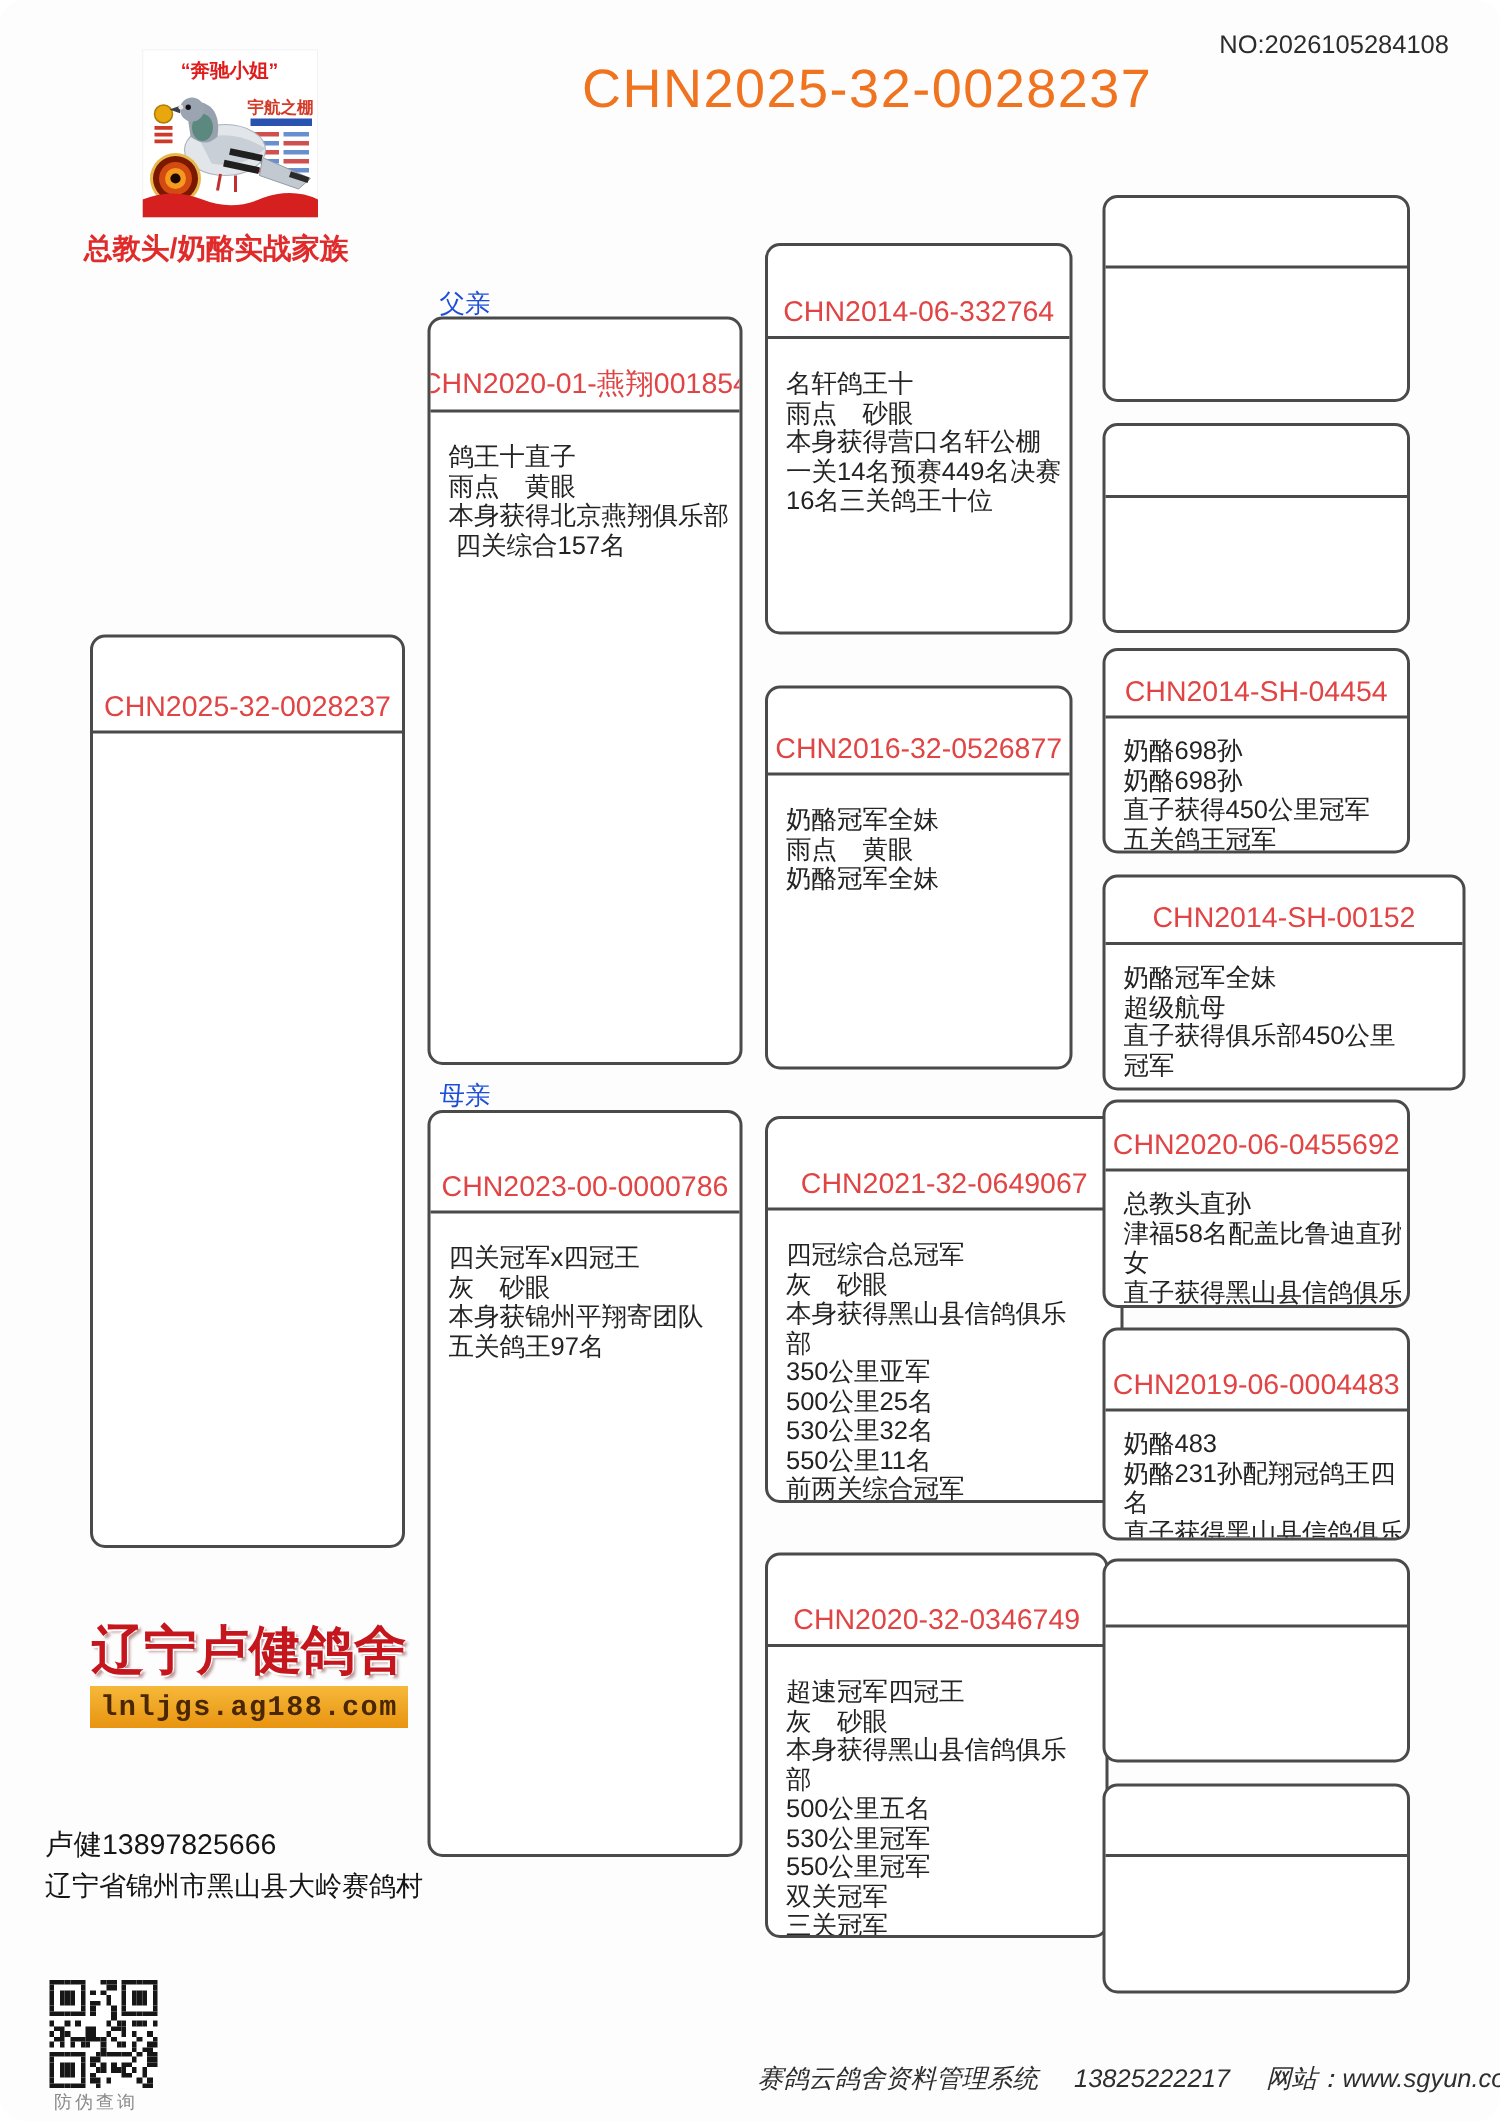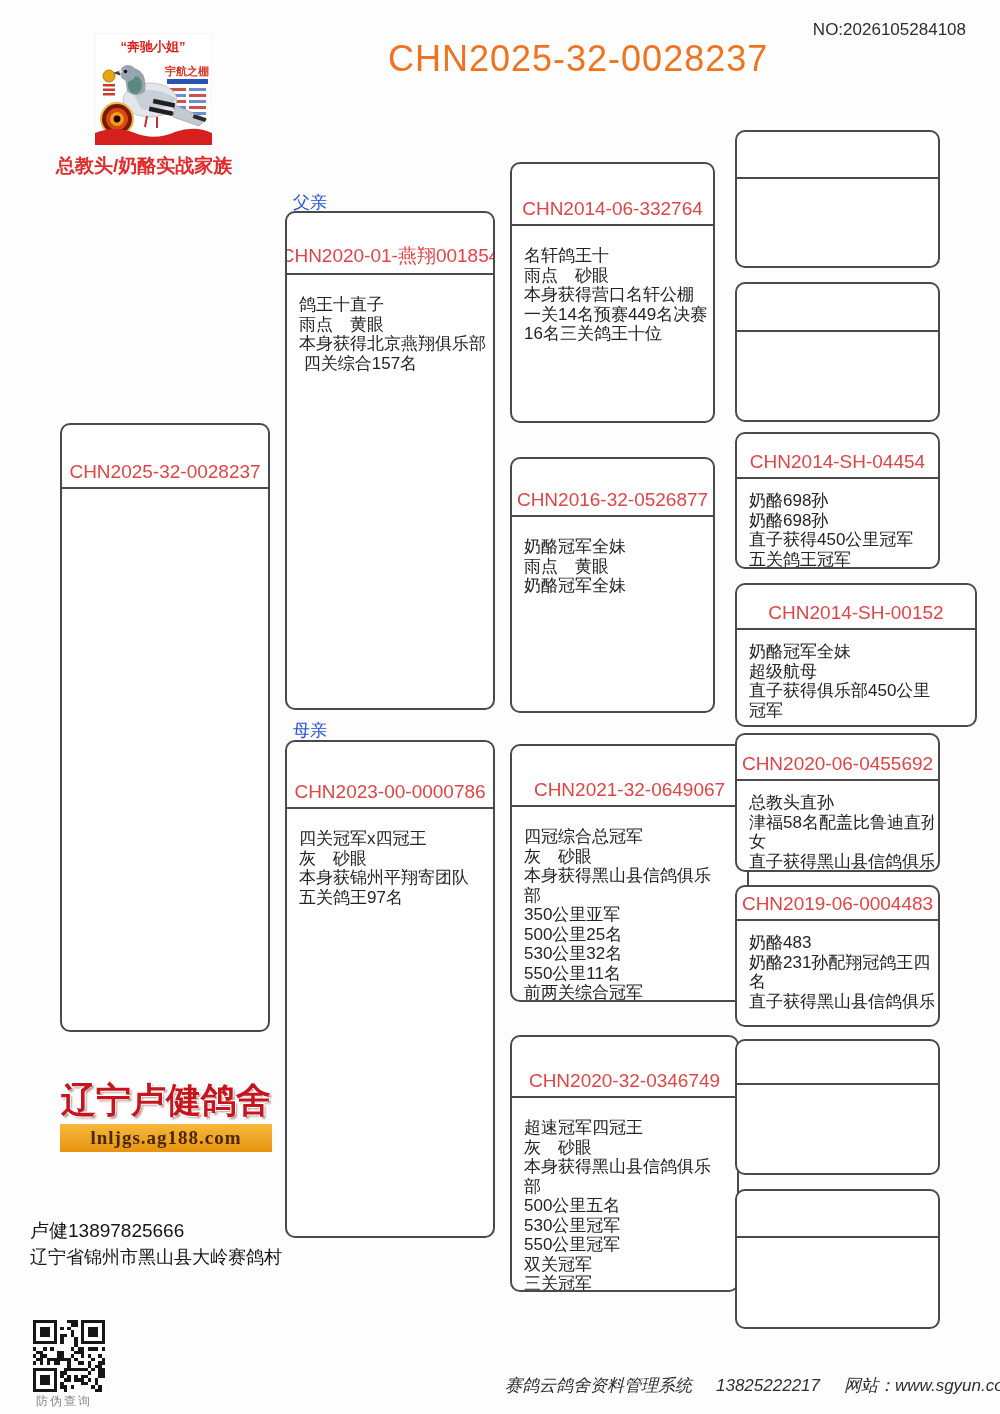--- a/index.html
+++ b/index.html
@@ -19,21 +19,21 @@
   .cert-no{position:absolute;top:20px;right:34px;font-size:17px;color:#2c2c2c;}
   .main-title{position:absolute;top:38px;left:388px;font-size:36px;color:#f0731f;
         font-weight:500;letter-spacing:1px;white-space:nowrap;}
   .family-slogan{position:absolute;top:153px;left:56px;font-size:19px;font-weight:bold;color:#e12b2b;white-space:nowrap;}
   
   .loft-logo{position:absolute;left:60px;top:1080px;width:212px;text-align:center;}
   .loft-name{font-size:35px;font-weight:bold;color:#c5161d;line-height:42px;white-space:nowrap;
         font-family:"Liberation Serif",serif;
         text-shadow:-1px -1px 0 #fff,1px -1px 0 #fff,-1px 1px 0 #fff,2px 2px 2px #b99;}
   .loft-url{margin-top:2px;background:linear-gradient(#f6b83a,#e89410);color:#4a2700;
-        font-family:Liberation Serif, serif;font-weight:bold;font-size:19px;
+        font-family:Liberation Mono, monospace;font-weight:bold;font-size:19px;
         padding:3px 0;letter-spacing:1px;white-space:nowrap;}
   .loft-contact{position:absolute;left:30px;top:1217px;font-size:19px;color:#151515;line-height:27px;white-space:pre;}
   .loft-address{position:absolute;left:30px;top:1244px;font-size:18px;color:#151515;line-height:27px;white-space:pre;}
   
   .qr{position:absolute;left:33px;top:1320px;width:72px;height:72px;display:grid;background:#fff;}
   .qr div{width:100%;height:100%;}
   .qr .qon{background:#161616;}
   .qr-label{position:absolute;left:36px;top:1393px;font-size:12px;color:#8a8a8a;letter-spacing:2px;}
   
   .footer{position:absolute;left:505px;top:1374px;font-size:17px;color:#2e2e2e;white-space:nowrap;}
@@ -209,21 +209,21 @@
   <div class="pbox" style="left:735px;top:733px;width:205px;height:139px;">
     <div class="pbox-header" style="height:46px;">CHN2020-06-0455692</div>
     <div class="pbox-body tight">
         <div class="tline">总教头直孙</div>
         <div class="tline">津福58名配盖比鲁迪直孙</div>
         <div class="tline">女</div>
         <div class="tline">直子获得黑山县信鸽俱乐</div>
       </div>
   </div>
   <div class="pbox" style="left:735px;top:885px;width:205px;height:142px;">
-    <div class="pbox-header" style="height:34px;">CHN2019-06-0004483</div>
+    <div class="pbox-header" style="height:54px;">CHN2019-06-0004483</div>
     <div class="pbox-body tight">
         <div class="tline">奶酪483</div>
         <div class="tline">奶酪231孙配翔冠鸽王四</div>
         <div class="tline">名</div>
         <div class="tline">直子获得黑山县信鸽俱乐</div>
       </div>
   </div>
   <div class="pbox" style="left:735px;top:1039px;width:205px;height:136px;">
     <div class="pbox-header" style="height:44px;"></div>
     <div class="pbox-body tight"></div>

